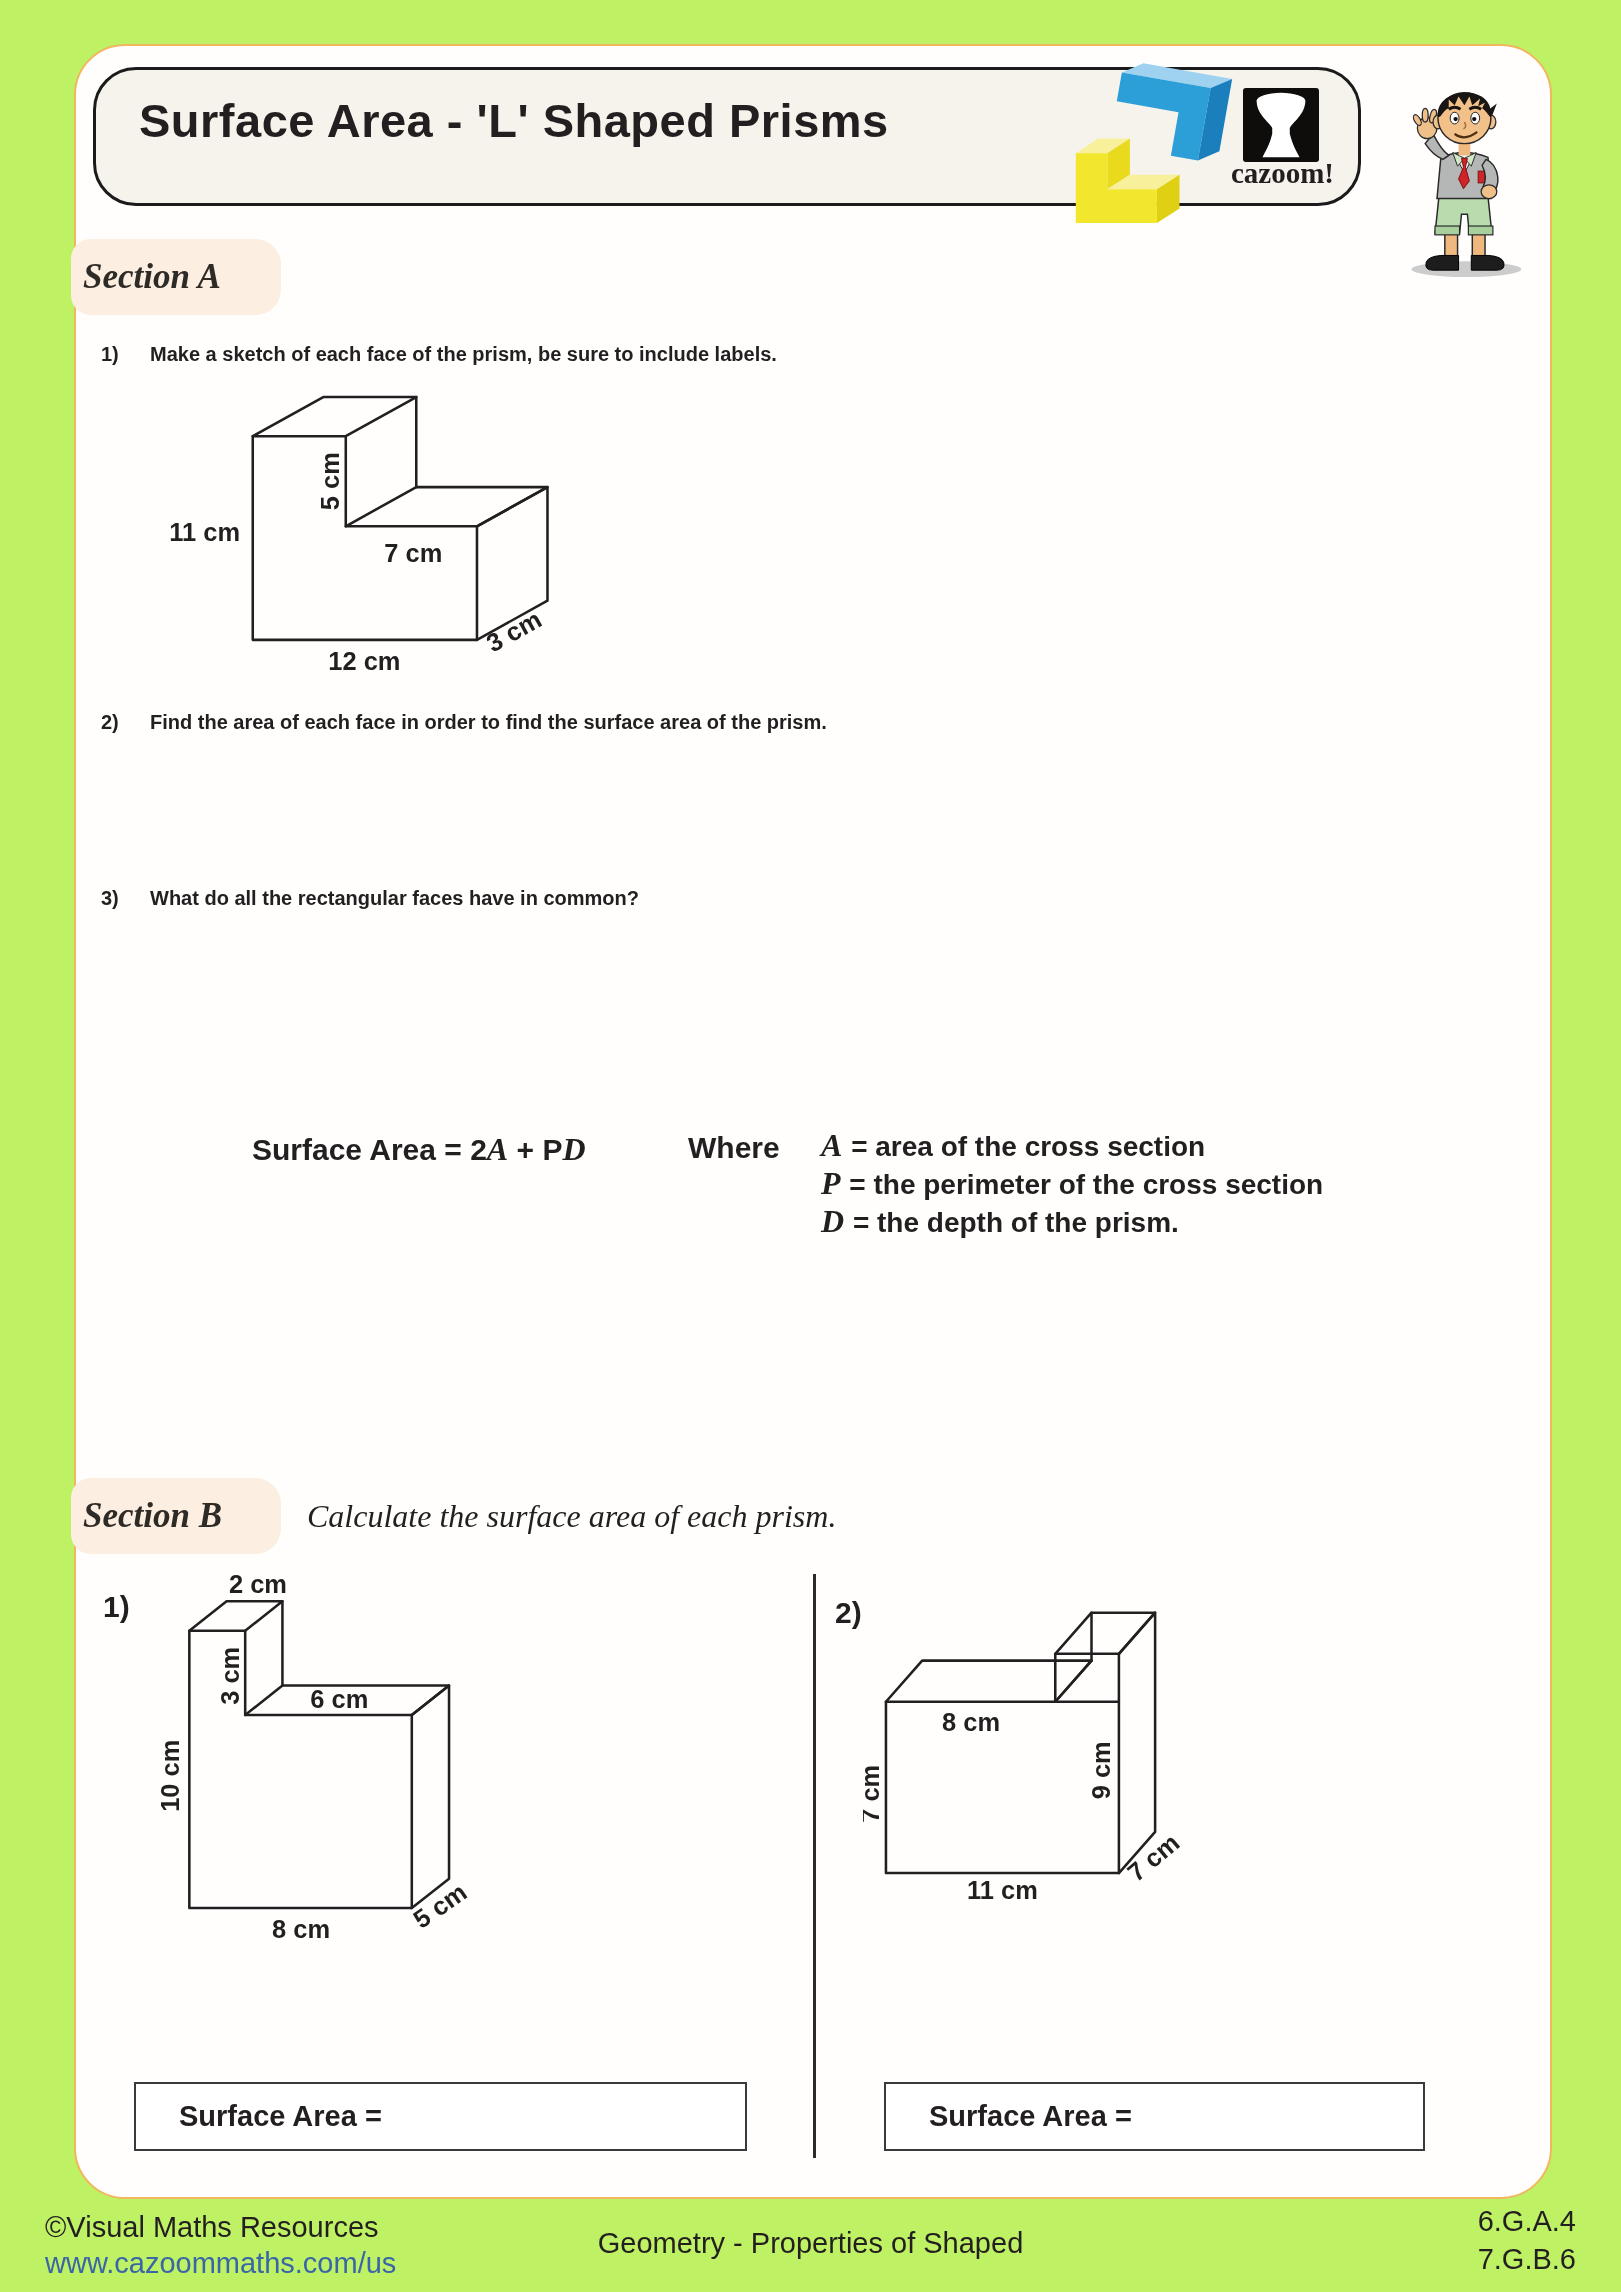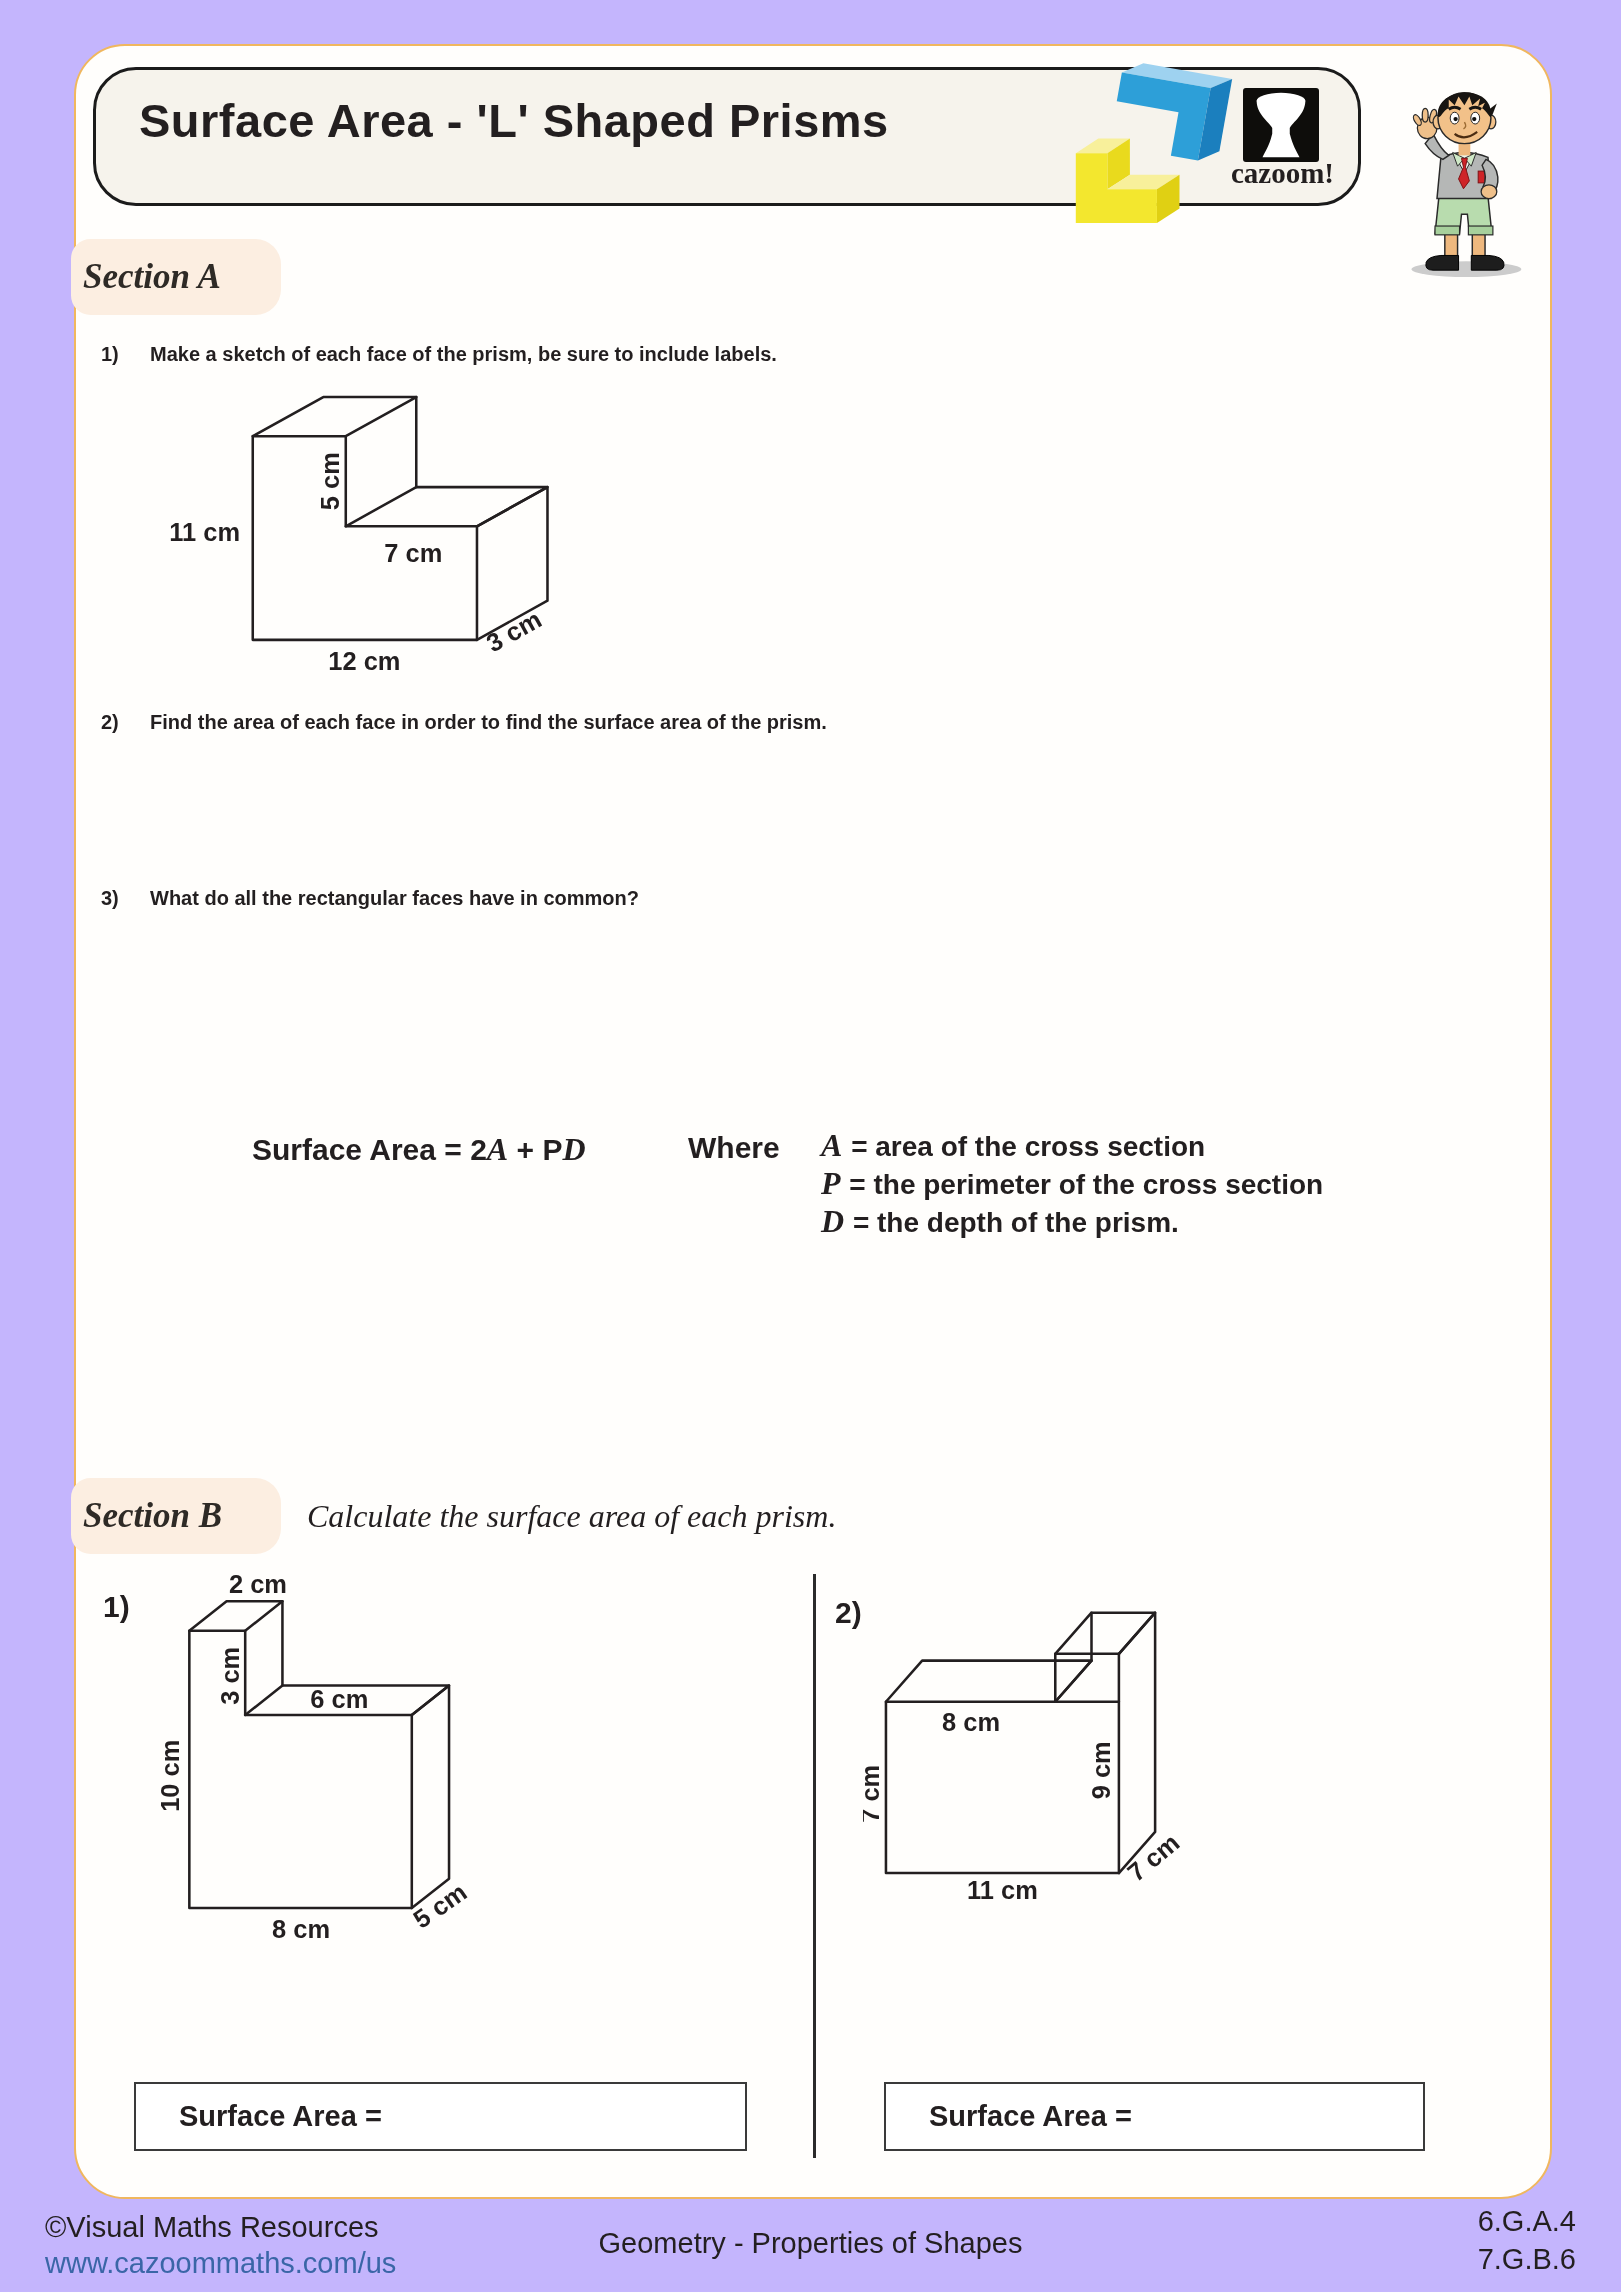--- a/index.html
+++ b/index.html
@@ -1,16 +1,16 @@
 <!DOCTYPE html>
 <html><head>
 <meta charset="utf-8">
 <style>
   html,body{margin:0;padding:0;background:#ffffff;}
-  .page{position:relative;width:1621px;height:2293px;background:#c4b5fd;
+  .page{position:relative;width:1621px;height:2293px;background:#bef264;
         font-family:"Liberation Sans",sans-serif;color:#231f20;overflow:hidden;}
   .abs{position:absolute;}
   .frame{left:74px;top:44px;width:1474px;height:2151px;border:2.9px solid #f0b75e;border-radius:51px;background:#fffefc;}
   .titlebox{left:93px;top:67px;width:1262px;height:133px;border:3.9px solid #1b1b1b;border-radius:43px;background:#f6f3ec;}
   .title{left:139px;top:93px;font-size:47px;font-weight:bold;letter-spacing:0.5px;white-space:nowrap;}
   .cazoom-box{left:1243px;top:88px;width:76px;height:74px;background:#0e0d0b;border-radius:2.9px;}
   .cazoom-text{left:1204px;top:157px;width:157px;text-align:center;font-family:"Liberation Serif",serif;
                font-weight:bold;font-size:29px;white-space:nowrap;}
   .chip{width:210px;height:76px;background:#fceee1;border-radius:19.6px 25.5px 25.5px 19.6px;display:flex;align-items:center;
         padding-left:12px;box-sizing:border-box;}
@@ -195,18 +195,18 @@
 
   <div class="abs answer-box" style="left:134px;top:2082px;width:613px">
     <span>Surface Area =</span>
   </div>
   <div class="abs answer-box" style="left:884px;top:2082px;width:541px">
     <span>Surface Area =</span>
   </div>
 
   <div class="abs foot" style="left:45px;top:2211px">©Visual Maths Resources</div>
   <div class="abs foot link" style="left:45px;top:2247px">www.cazoommaths.com/us</div>
-  <div class="abs foot" style="left:0;top:2227px;width:1621px;text-align:center">Geometry - Properties of Shapes</div>
+  <div class="abs foot" style="left:0;top:2227px;width:1621px;text-align:center">Geometry - Properties of Shaped</div>
   <div class="abs foot stds" style="right:45px;top:2205px">6.G.A.4</div>
   <div class="abs foot stds" style="right:45px;top:2243px">7.G.B.6</div>
 
 </div>
 
 
 </body></html>

